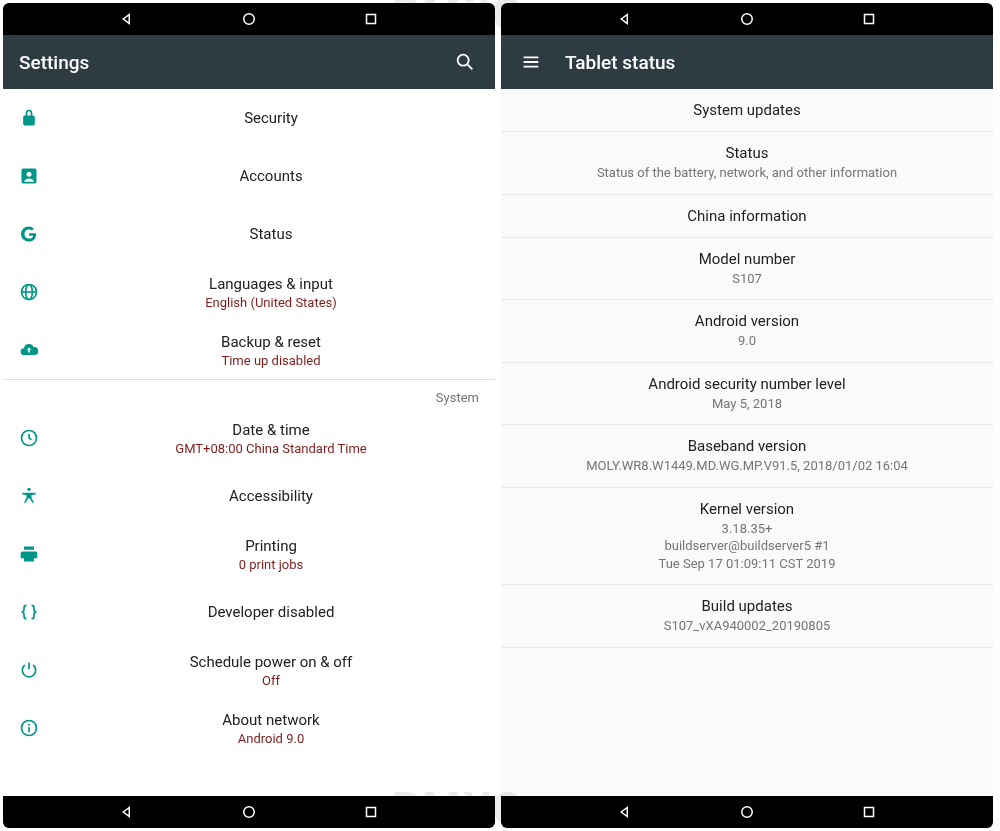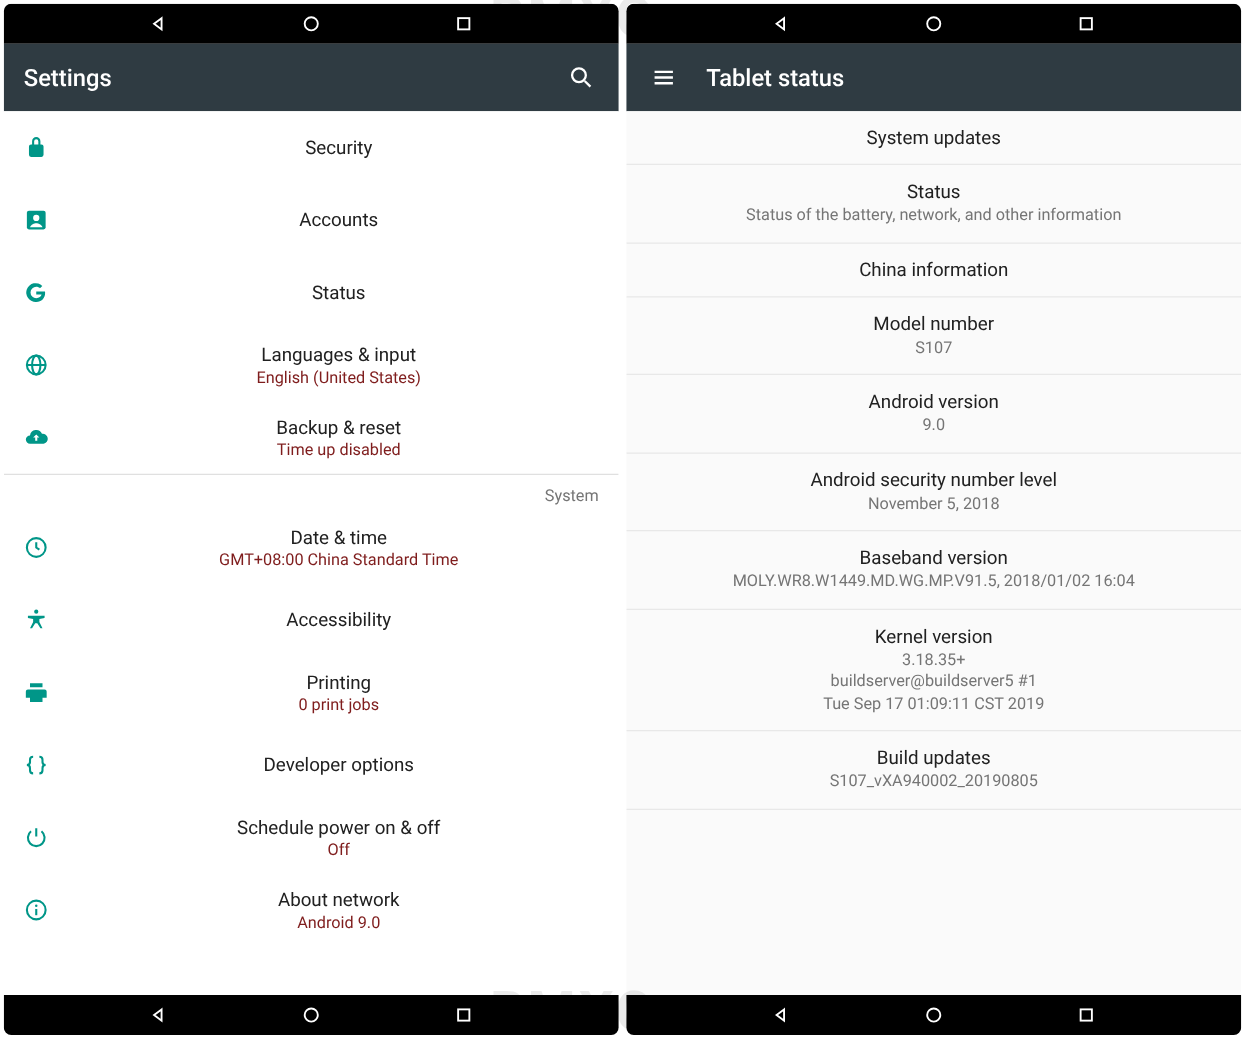--- a/index.html
+++ b/index.html
@@ -249,21 +249,21 @@
             <div class="secondary">0 print jobs</div>
           </div>
         </div>
         <div class="row">
           <span class="icon">
             <svg viewBox="0 0 24 24">
               <path fill="none" stroke="#009688" stroke-width="2" d="M9 4c-2 0-3 1-3 3v2c0 2-1 3-3 3 2 0 3 1 3 3v2c0 2 1 3 3 3M15 4c2 0 3 1 3 3v2c0 2 1 3 3 3-2 0-3 1-3 3v2c0 2-1 3-3 3"></path>
             </svg>
           </span>
           <div class="texts">
-            <div class="primary">Developer options</div>
+            <div class="primary">Developer disabled</div>
           </div>
         </div>
         <div class="row">
           <span class="icon">
             <svg viewBox="0 0 24 24">
               <path fill="none" stroke="#009688" stroke-width="2" d="M12 3v8M7 6a8 8 0 1 0 10 0"></path>
             </svg>
           </span>
           <div class="texts">
             <div class="primary">Schedule power on &amp; off</div>
@@ -348,21 +348,21 @@
         <div class="info-row">
           <div class="primary">Model number</div>
           <div class="secondary">S107</div>
         </div>
         <div class="info-row">
           <div class="primary">Android version</div>
           <div class="secondary">9.0</div>
         </div>
         <div class="info-row">
           <div class="primary">Android security number level</div>
-          <div class="secondary">November 5, 2018</div>
+          <div class="secondary">May 5, 2018</div>
         </div>
         <div class="info-row">
           <div class="primary">Baseband version</div>
           <div class="secondary">MOLY.WR8.W1449.MD.WG.MP.V91.5, 2018/01/02 16:04</div>
         </div>
         <div class="info-row">
           <div class="primary">Kernel version</div>
           <div class="secondary">3.18.35+
 buildserver@buildserver5 #1
 Tue Sep 17 01:09:11 CST 2019</div>

